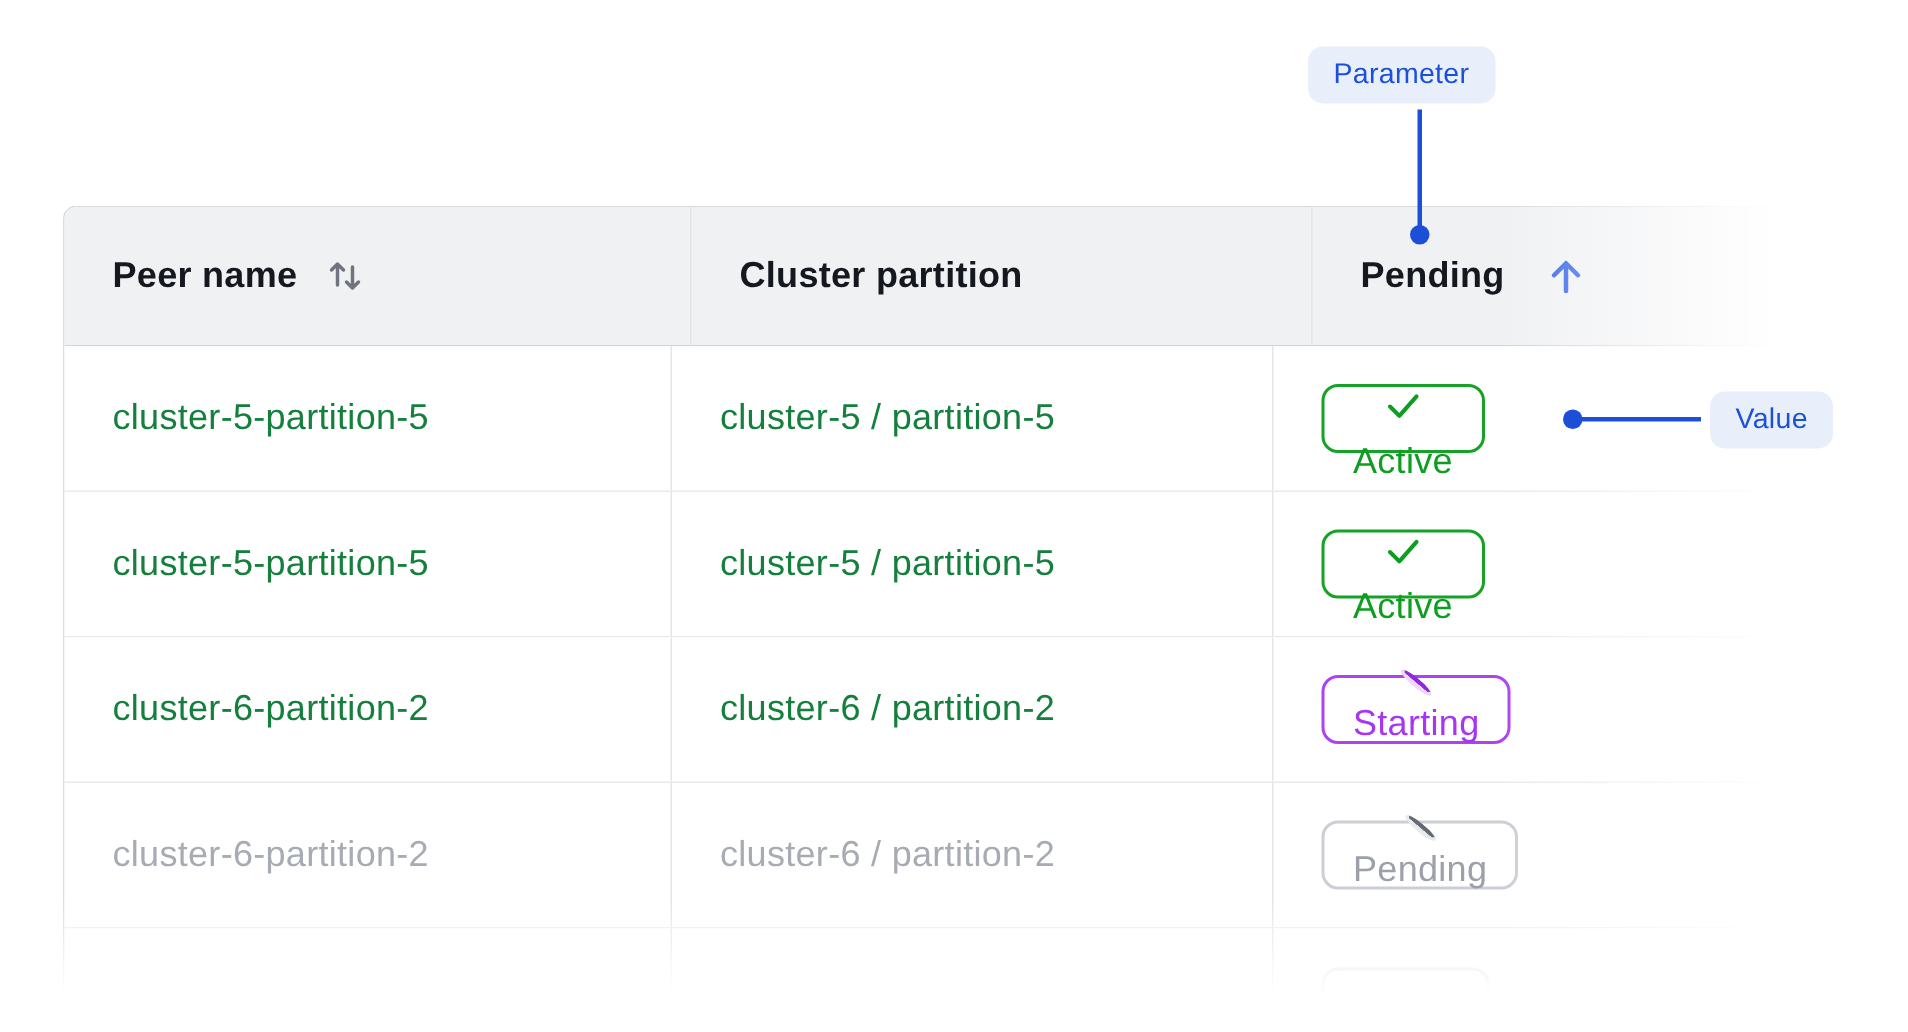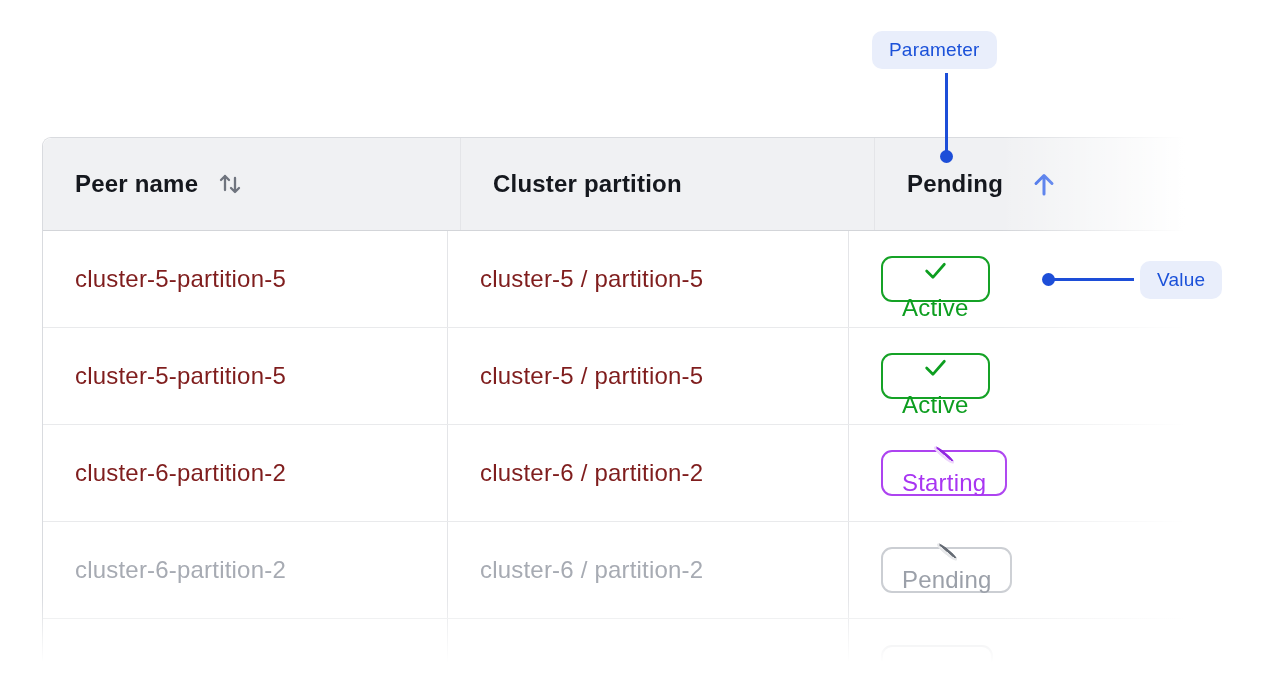--- a/index.html
+++ b/index.html
@@ -23,21 +23,21 @@
     border-left:1px solid #d9dbdf;border-top:1px solid #d9dbdf;border-top-left-radius:9px;
     background:#fff;box-sizing:border-box;}
   .thead{display:flex;height:92px;background:#f0f1f3;border-bottom:1px solid #d3d5d9;
     border-top-left-radius:9px;gap:13px;}
   .trow{display:flex;height:96px;border-bottom:1px solid #e9eaec;background:#fff;}
   .cell{display:flex;align-items:center;padding-left:32px;box-sizing:border-box;}
   .col1{width:404px;flex:none;}
   .col2{width:401px;flex:none;border-left:1px solid #e4e5e8;}
   .col3{flex:1;border-left:1px solid #e4e5e8;}
   .th{font-size:24px;font-weight:700;color:#15181e;letter-spacing:.2px;}
-  .cell-text{font-size:24px;color:#7f1d1d;letter-spacing:.2px;}
+  .cell-text{font-size:24px;color:#15803d;letter-spacing:.2px;}
   .trow.muted .cell-text{color:#a7abb3;}
   .sort-icon{margin-left:18px;display:inline-flex;align-items:center;cursor:pointer;}
   .sort-up{margin-left:28px;display:inline-flex;align-items:center;cursor:pointer;}
 
   
   .badge{display:inline-flex;align-items:center;gap:11px;height:46px;padding:0 19px;
     border:2px solid;border-radius:11px;font-size:24px;font-weight:400;background:#fff;
     box-sizing:border-box;letter-spacing:.2px;flex-direction:column;}
   .badge.active{color:#0d9e20;border-color:#15a226;}
   .badge.starting{color:#a835f2;border-color:#ad43f0;}

